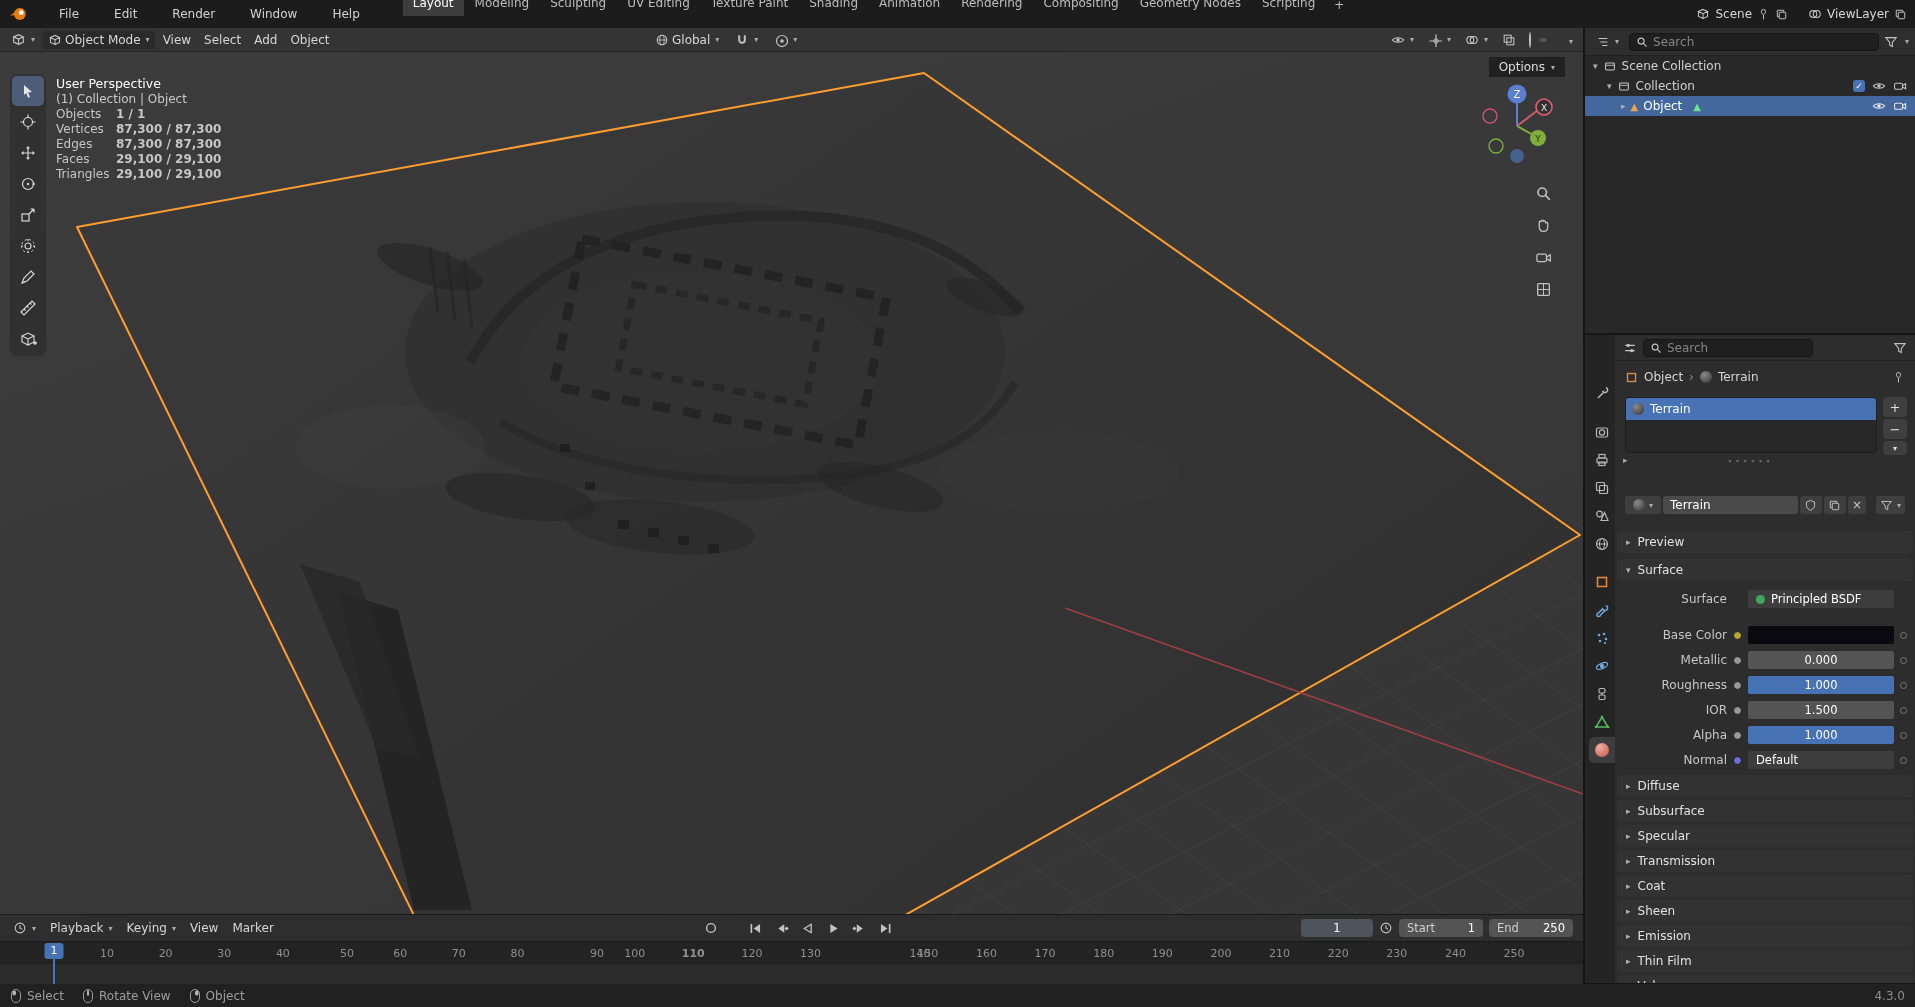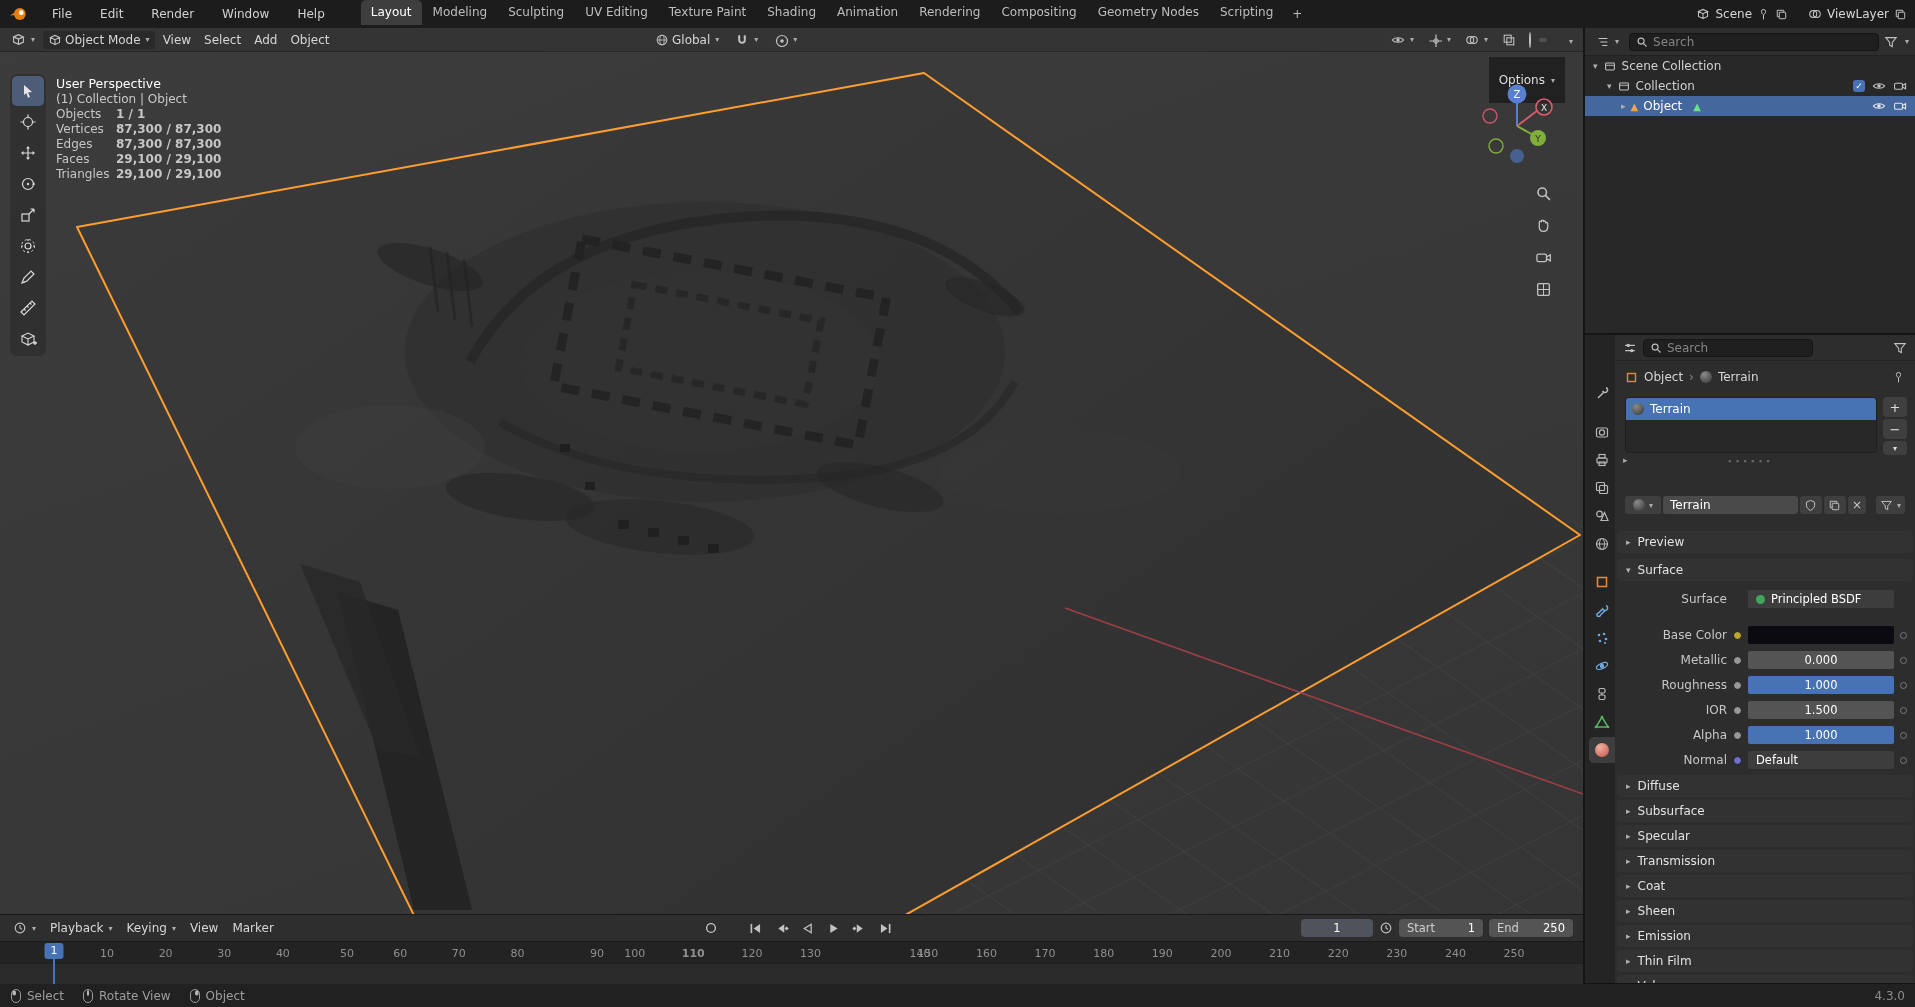--- a/index.html
+++ b/index.html
@@ -1,21 +1,21 @@
 <!DOCTYPE html>
 <html><head>
 <meta charset="utf-8">
 <style>
 *{box-sizing:border-box;margin:0;padding:0;user-select:none;}
 body{background:#111;font-family:"DejaVu Sans",sans-serif;}
 .app{position:relative;width:1915px;height:1007px;background:#1b1b1b;overflow:hidden;font-size:12px;color:#d6d6d6;}
 .ico{flex:none;color:#c2c2c2;display:block;}
 .caret{font-size:8px;color:#ababab;margin-left:2px;}
 
-.topbar{height:28px;display:flex;align-items:center;background:#1c1c1c;padding:3px 8px;gap:12px;}
+.topbar{height:28px;display:flex;align-items:center;background:#1c1c1c;padding:12px 8px;gap:19px;}
 .logo{width:20px;height:16px;margin-right:4px;}
 .menu-item{padding:4px 8px;border-radius:4px;color:#d2d2d2;}
 .ws-tabs{display:flex;margin-left:16px;gap:1px;height:100%;align-items:flex-end;}
 .ws-tab{padding:5px 10px 6px;border-radius:5px 5px 0 0;color:#bdbdbd;white-space:nowrap;}
 .ws-tab.active{background:#3e3e3e;color:#fff;}
 .ws-add{padding:4px 8px;color:#bdbdbd;}
 .topbar-right{margin-left:auto;display:flex;align-items:center;gap:5px;}
 
 .main{display:flex;height:955px;}
 .left-col{width:1583px;display:flex;flex-direction:column;}
@@ -39,21 +39,21 @@
 .vp-stats{position:absolute;left:56px;top:24px;line-height:15px;}
 .vp-persp{color:#ffffff;font-size:12.5px;}
 .vp-ctx{color:#c9c9c9;margin-top:1px;}
 .stat-row{display:flex;margin-top:0;}
 .stat-row:first-of-type{margin-top:9px;}
 .stat-label{width:60px;color:#c6c6c6;}
 .stat-val{color:#c6c6c6;font-weight:bold;}
 .vp-toolbar{position:absolute;left:10px;top:22px;display:flex;flex-direction:column;gap:1px;background:#2e2e2ecc;border-radius:7px;padding:2px;}
 .tool-btn{width:32px;height:30px;border-radius:5px;display:flex;align-items:center;justify-content:center;}
 .tool-btn.active{background:#4d5c77;}
-.options-pill{position:absolute;top:5px;right:18px;background:#1d1d1dd9;border-radius:0;padding:16px 10px;display:flex;align-items:center;gap:4px;color:#dedede;}
+.options-pill{position:absolute;top:5px;right:18px;background:#1d1d1dd9;border-radius:0;padding:3px 10px;display:flex;align-items:center;gap:4px;color:#dedede;}
 .gizmo{position:absolute;top:28px;right:24px;width:84px;height:96px;}
 .navcol{position:absolute;right:28px;display:flex;flex-direction:column;gap:8px;}
 .nav-btn{width:24px;height:24px;display:flex;align-items:center;justify-content:center;color:#c6c6c6;}
 
 .timeline{height:69px;background:#2e2e2e;border-top:1px solid #191919;}
 .tl-header{height:26px;display:flex;align-items:center;padding:0 8px;gap:4px;position:relative;}
 .tl-center{position:absolute;left:700px;display:flex;align-items:center;gap:4px;}
 .tl-right{position:absolute;right:10px;display:flex;align-items:center;gap:6px;}
 .tbtn{width:22px;height:18px;display:flex;align-items:center;justify-content:center;border-radius:3px;color:#d0d0d0;}
 .flip{transform:scaleX(-1);}

